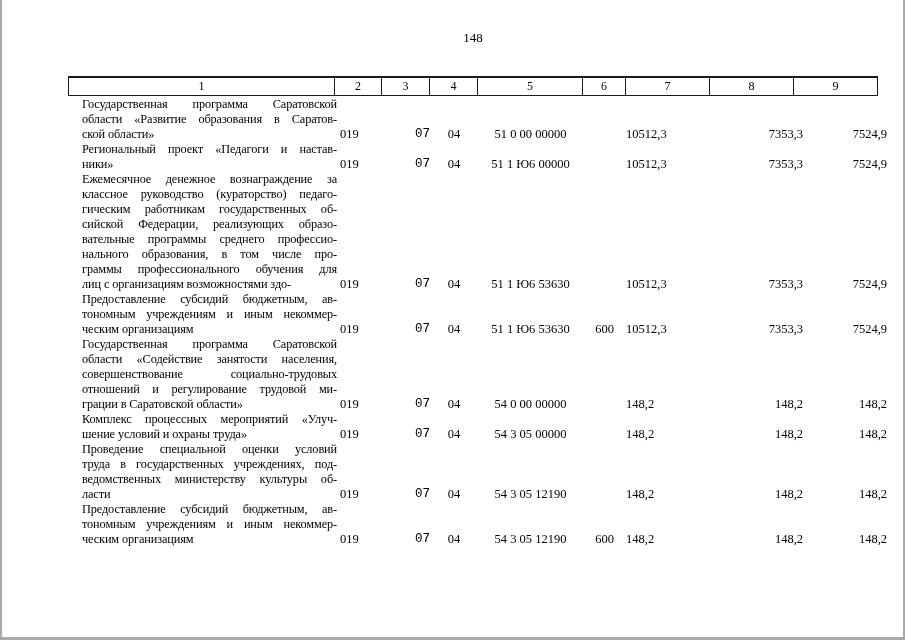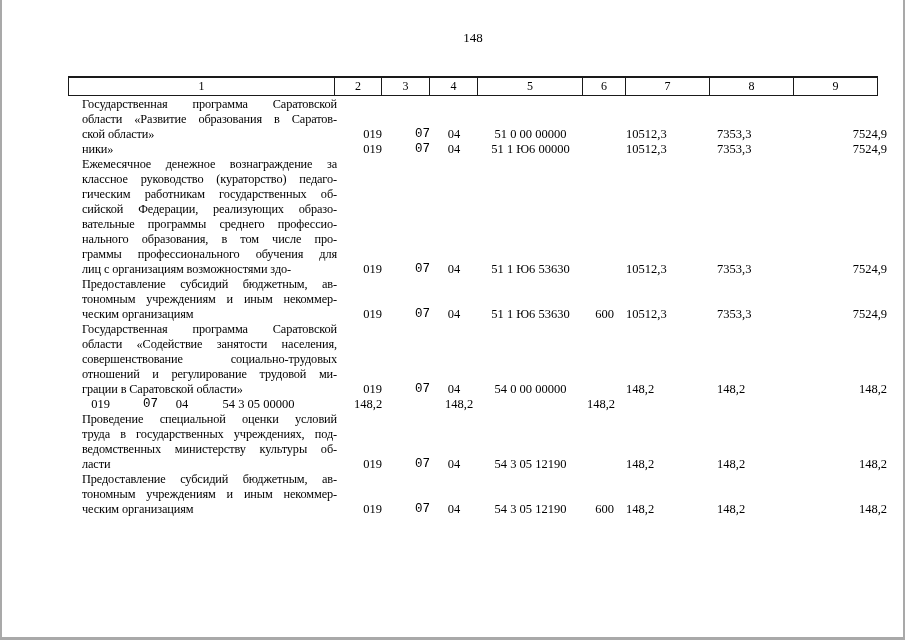--- a/index.html
+++ b/index.html
@@ -71,27 +71,27 @@
   .c1 {
     width: 272px;
     padding-left: 14px;
     padding-right: 3px;
     font-size: 12.3px;
     letter-spacing: -0.12px;
     white-space: normal;
   }
   .c1 .tline { text-align: justify; text-align-last: justify; }
   .c1 .tline:last-child { text-align-last: auto; }
-  .c2 { width: 42px;  text-align: right; }
+  .c2 { width: 42px;  text-align: left; }
   .c3 { width: 48px;  text-align: right; font-family: Liberation Mono, monospace; }
   .c4 { width: 48px;  text-align: center; }
   .c5 { width: 105px; text-align: center; }
   .c6 { width: 43px;  text-align: center; }
   .c7 { width: 91px;  }
-  .c8 { width: 86px;  }
+  .c8 { width: 86px;  text-align: right; }
   .c9 { width: 84px;  text-align: right; }
 </style>
 </head>
 <body>
 
 <div class="pagenum">148</div>
 
 <div class="thead">
   <div class="th w1">1</div>
   <div class="th w2">2</div>
@@ -116,20 +116,21 @@
     <div class="cell c4">04</div>
     <div class="cell c5">51 0 00 00000</div>
     <div class="cell c6"></div>
     <div class="cell c7">10512,3</div>
     <div class="cell c8">7353,3</div>
     <div class="cell c9">7524,9</div>
   </div>
 
   <div class="trow">
     <div class="cell c1">
+        <div class="tline">Региональный проект «Педагоги и настав-</div>
         <div class="tline">ники»</div>
       </div>
     <div class="cell c2">019</div>
     <div class="cell c3">07</div>
     <div class="cell c4">04</div>
     <div class="cell c5">51 1 Ю6 00000</div>
     <div class="cell c6"></div>
     <div class="cell c7">10512,3</div>
     <div class="cell c8">7353,3</div>
     <div class="cell c9">7524,9</div>
@@ -184,20 +185,24 @@
     <div class="cell c3">07</div>
     <div class="cell c4">04</div>
     <div class="cell c5">54 0 00 00000</div>
     <div class="cell c6"></div>
     <div class="cell c7">148,2</div>
     <div class="cell c8">148,2</div>
     <div class="cell c9">148,2</div>
   </div>
 
   <div class="trow">
+    <div class="cell c1">
+        <div class="tline">Комплекс процессных мероприятий «Улуч-</div>
+        <div class="tline">шение условий и охраны труда»</div>
+      </div>
     <div class="cell c2">019</div>
     <div class="cell c3">07</div>
     <div class="cell c4">04</div>
     <div class="cell c5">54 3 05 00000</div>
     <div class="cell c6"></div>
     <div class="cell c7">148,2</div>
     <div class="cell c8">148,2</div>
     <div class="cell c9">148,2</div>
   </div>
 

